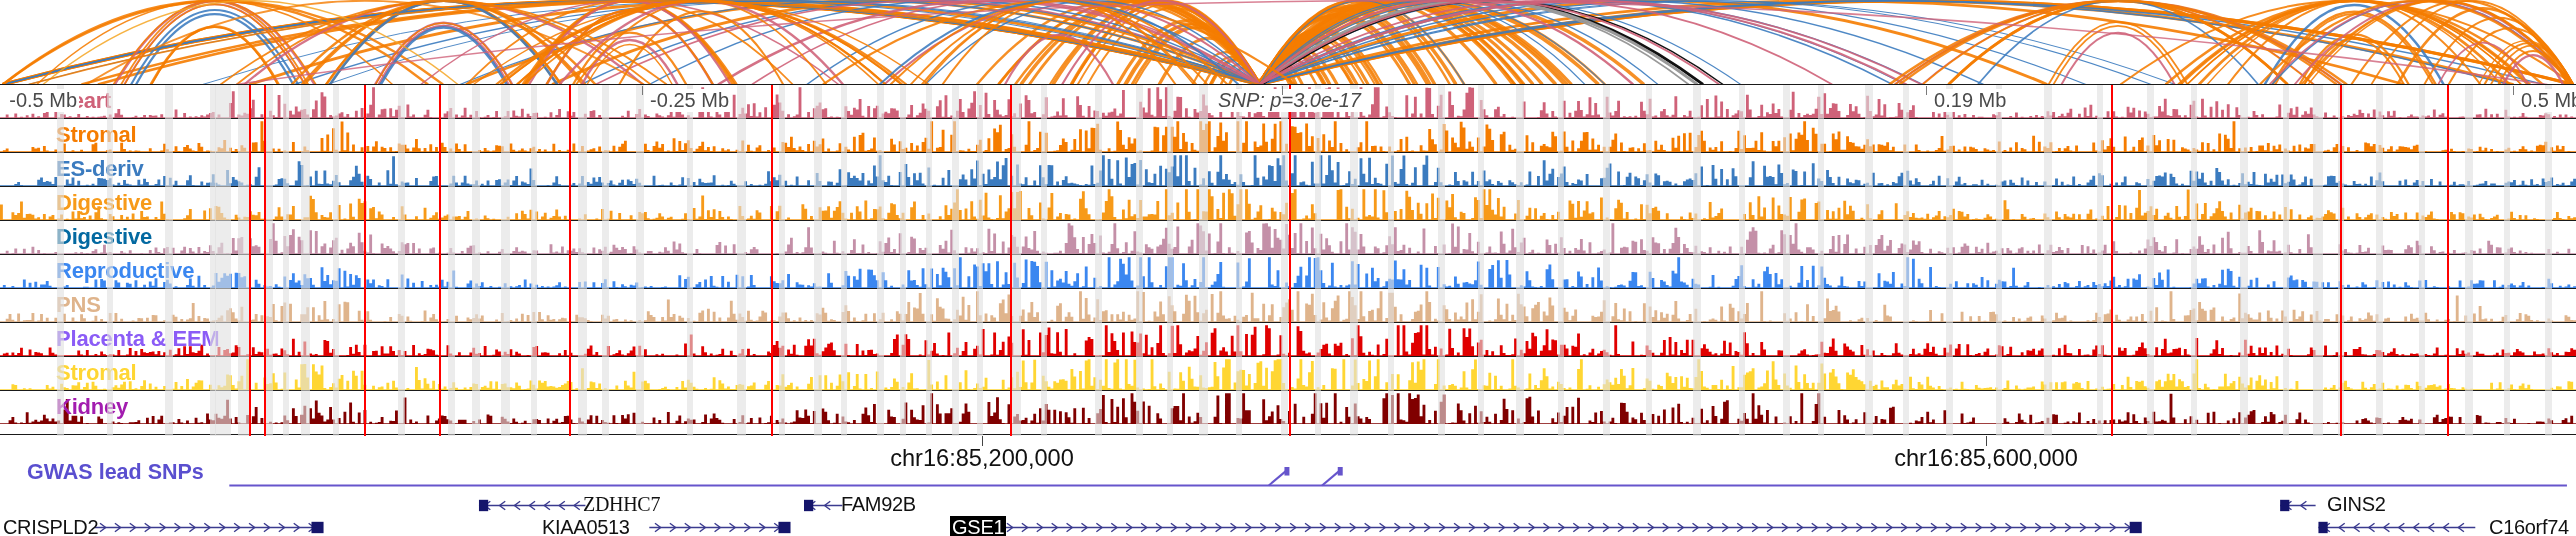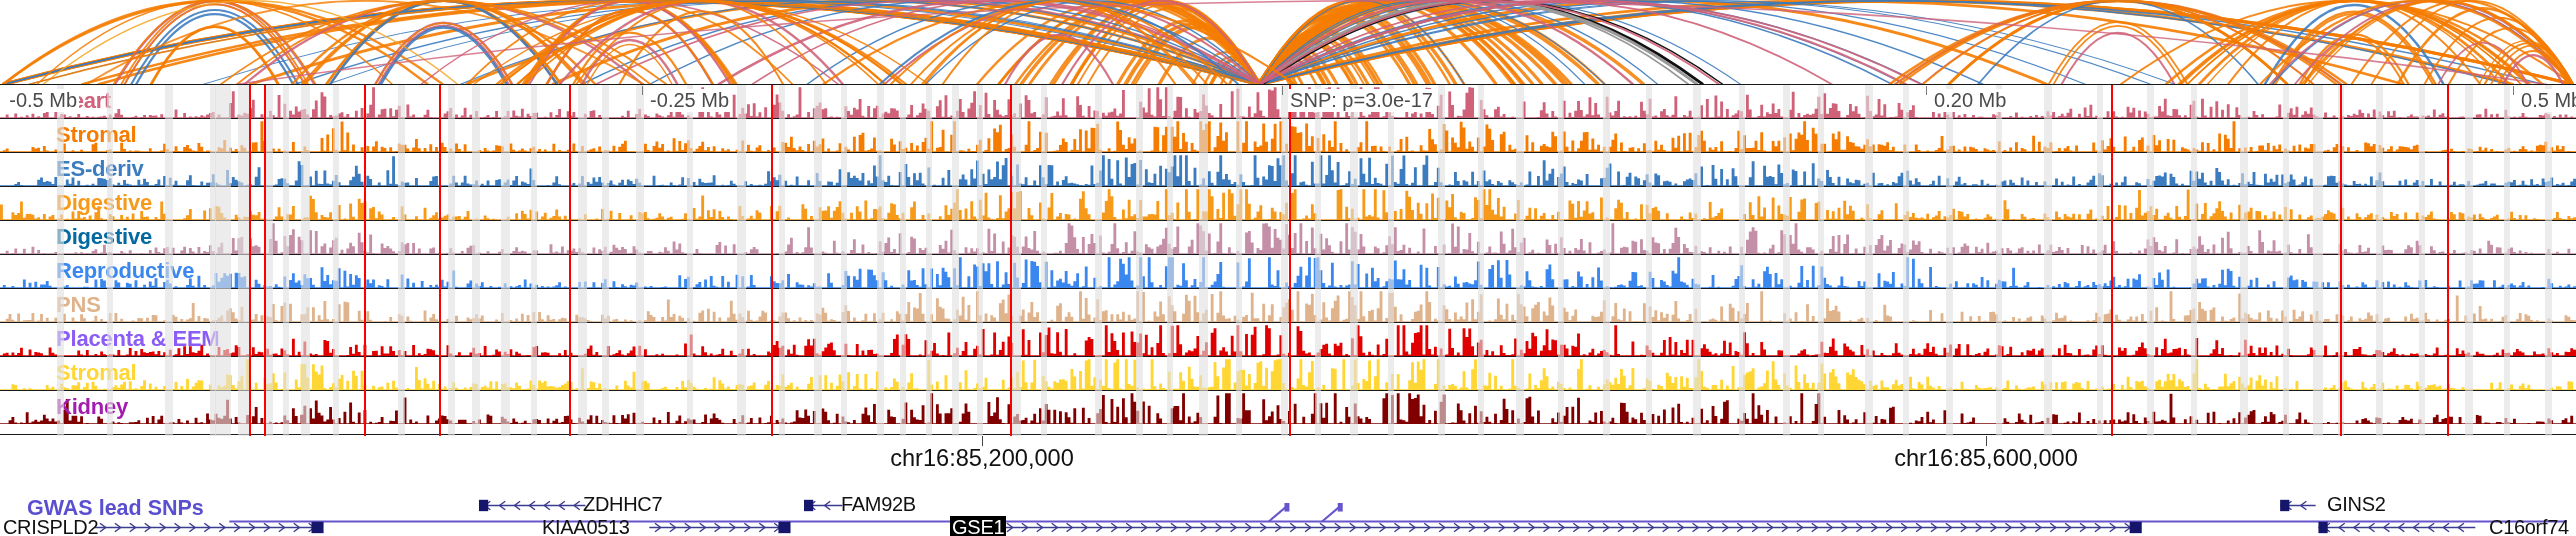--- a/index.html
+++ b/index.html
@@ -35,21 +35,21 @@
              background:#fff;padding:0 2.1px;white-space:nowrap;z-index:30;}
   .ruler-tick{position:absolute;top:86px;width:1.4px;height:9.3px;background:#7a7a7a;z-index:30;}
 
   
   #coord-axis{position:absolute;left:0;top:436px;width:2447px;height:30px;}
   .coord-tick{position:absolute;top:0;width:1.4px;height:10px;background:#444;}
   .coord-lab{position:absolute;top:8.6px;font-size:23.6px;color:#111;
              transform:translateX(-50%);white-space:nowrap;}
 
   
-  #gwas-track{position:absolute;left:0;top:467px;width:2576px;height:27px;margin-top:36px;}
+  #gwas-track{position:absolute;left:0;top:467px;width:2576px;height:27px;}
   #gwas-label{position:absolute;left:27px;top:-7.2px;font-size:21.5px;font-weight:bold;
               color:#5a4fcf;white-space:nowrap;}
   #gwas-svg{position:absolute;left:0;top:0;}
 
   
   #gene-track{position:absolute;left:0;top:492px;width:2576px;height:44px;}
   #gene-svg{position:absolute;left:0;top:0;}
   .gene-lab{position:absolute;font-size:20px;color:#111;white-space:nowrap;letter-spacing:-0.3px;}
   .gene-lab.boxed{background:#000;color:#fff;padding:0.7px 2.1px;}
 </style>
@@ -435,23 +435,23 @@
         <div class="red-line" style="left: 2111px;"></div>
         <div class="red-line" style="left: 2340px;"></div>
         <div class="red-line" style="left: 2447px;"></div>
       </div>
   </div>
 
   <div id="ruler-host">
       <div class="ruler-lab" style="left: 7.2px;">-0.5 Mb</div>
       <div class="ruler-lab" style="left: 648px;">-0.25 Mb</div>
       <div class="ruler-tick" style="left: 642px;"></div>
-      <div class="ruler-lab" style="left: 1288px;">SNP: p=3.0e-17</div>
+      <div class="ruler-lab" style="left: 1216px; font-style: italic;">SNP: p=3.0e-17</div>
       <div class="ruler-tick" style="left: 1282px;"></div>
-      <div class="ruler-lab" style="left: 1932px;">0.20 Mb</div>
+      <div class="ruler-lab" style="left: 1932px;">0.19 Mb</div>
       <div class="ruler-tick" style="left: 1926px;"></div>
       <div class="ruler-lab" style="left: 2519px;">0.5 Mb</div>
       <div class="ruler-tick" style="left: 2513px;"></div>
     </div>
 
   <div id="coord-axis">
       <div class="coord-tick" style="left: 982px;"></div>
       <div class="coord-lab" style="left: 982px;">chr16:85,200,000</div>
       <div class="coord-tick" style="left: 1986px;"></div>
       <div class="coord-lab" style="left: 1986px;">chr16:85,600,000</div>
@@ -603,21 +603,21 @@
         <path d="M3331,44L3323,50L3331,56" fill="none" stroke="#3b3b8f" stroke-width="2"></path>
         <path d="M3352,44L3344,50L3352,56" fill="none" stroke="#3b3b8f" stroke-width="2"></path>
         <path d="M3373,44L3365,50L3373,56" fill="none" stroke="#3b3b8f" stroke-width="2"></path>
         <path d="M3394,44L3386,50L3394,56" fill="none" stroke="#3b3b8f" stroke-width="2"></path>
         <path d="M3415,44L3407,50L3415,56" fill="none" stroke="#3b3b8f" stroke-width="2"></path>
         <path d="M3436,44L3428,50L3436,56" fill="none" stroke="#3b3b8f" stroke-width="2"></path>
         <path d="M3457,44L3449,50L3457,56" fill="none" stroke="#3b3b8f" stroke-width="2"></path>
         <rect x="3252" y="42" width="13" height="16" fill="#15156b"></rect>
       </svg>
     <div id="gene-label-host">
-        <div class="gene-lab" style="left: 583px; top: 1.4px;">ZDHHC7</div>
+        <div class="gene-lab" style="left: 583px; top: 1.4px; font-family: Liberation Serif, serif;">ZDHHC7</div>
         <div class="gene-lab" style="left: 841px; top: 1.4px;">FAM92B</div>
         <div class="gene-lab" style="left: 2327px; top: 1.4px;">GINS2</div>
         <div class="gene-lab" style="left: 2.9px; top: 23.6px;">CRISPLD2</div>
         <div class="gene-lab" style="left: 542px; top: 23.6px;">KIAA0513</div>
         <div class="gene-lab boxed" style="left: 950px; top: 23.6px;">GSE1</div>
         <div class="gene-lab" style="left: 2489px; top: 23.6px;">C16orf74</div>
       </div>
   </div>
 
 </div>

